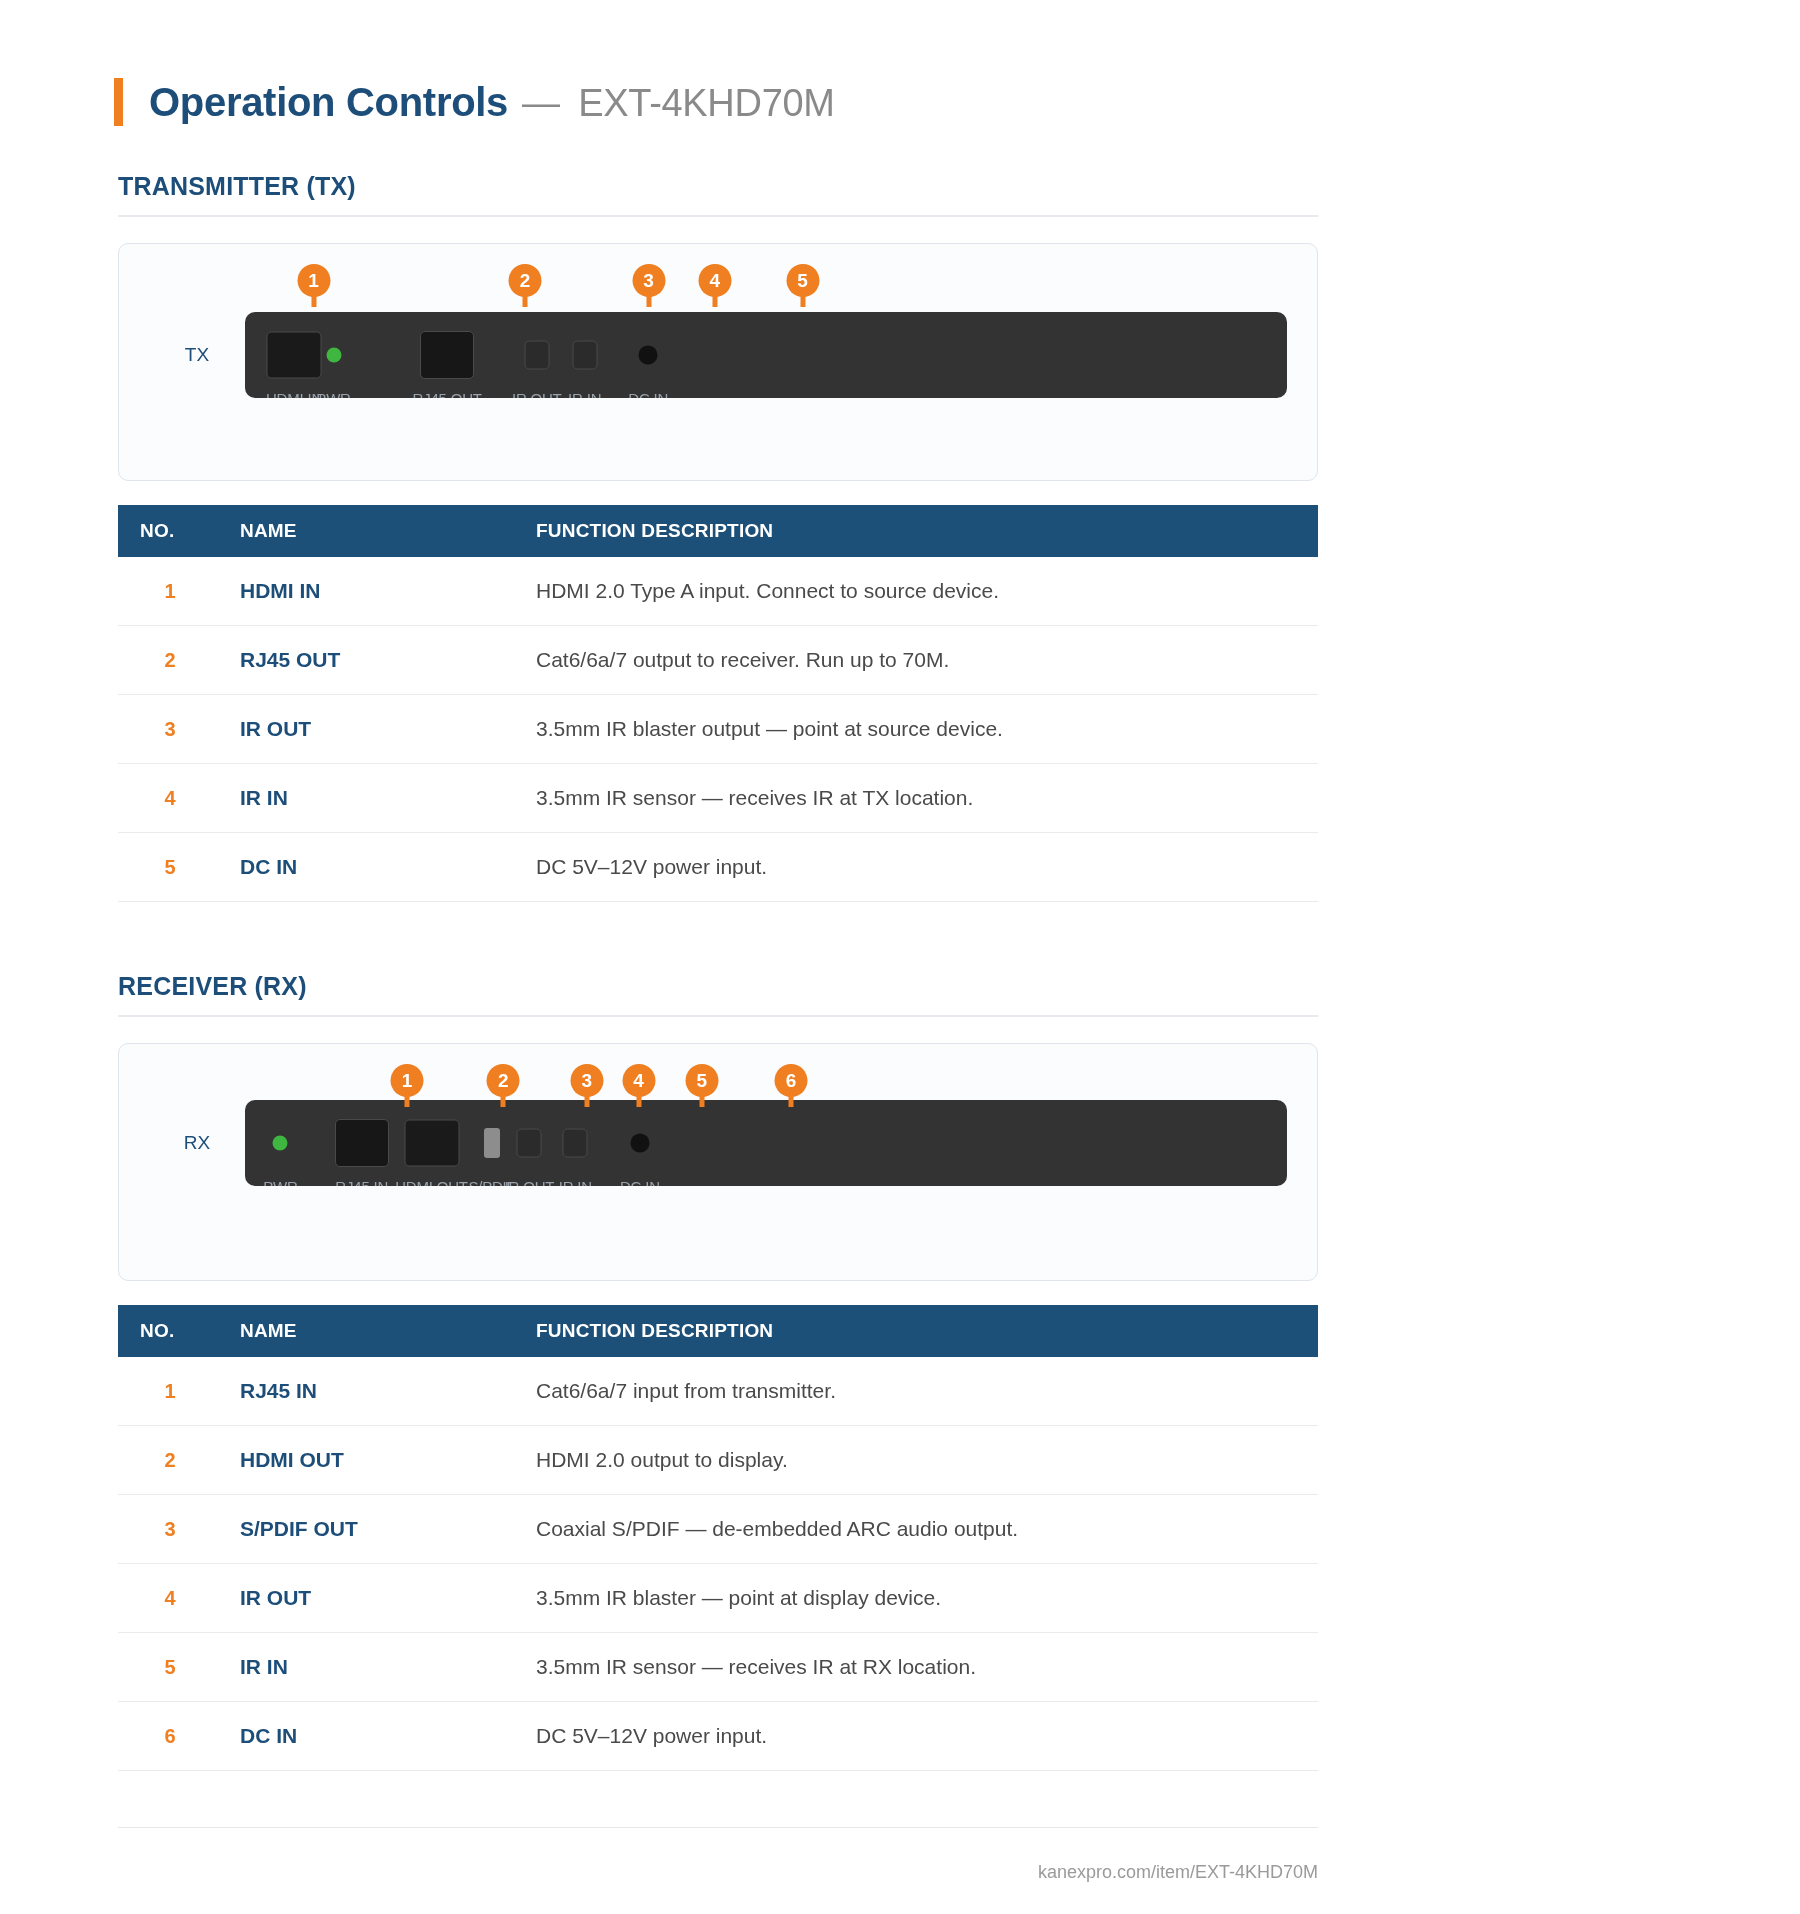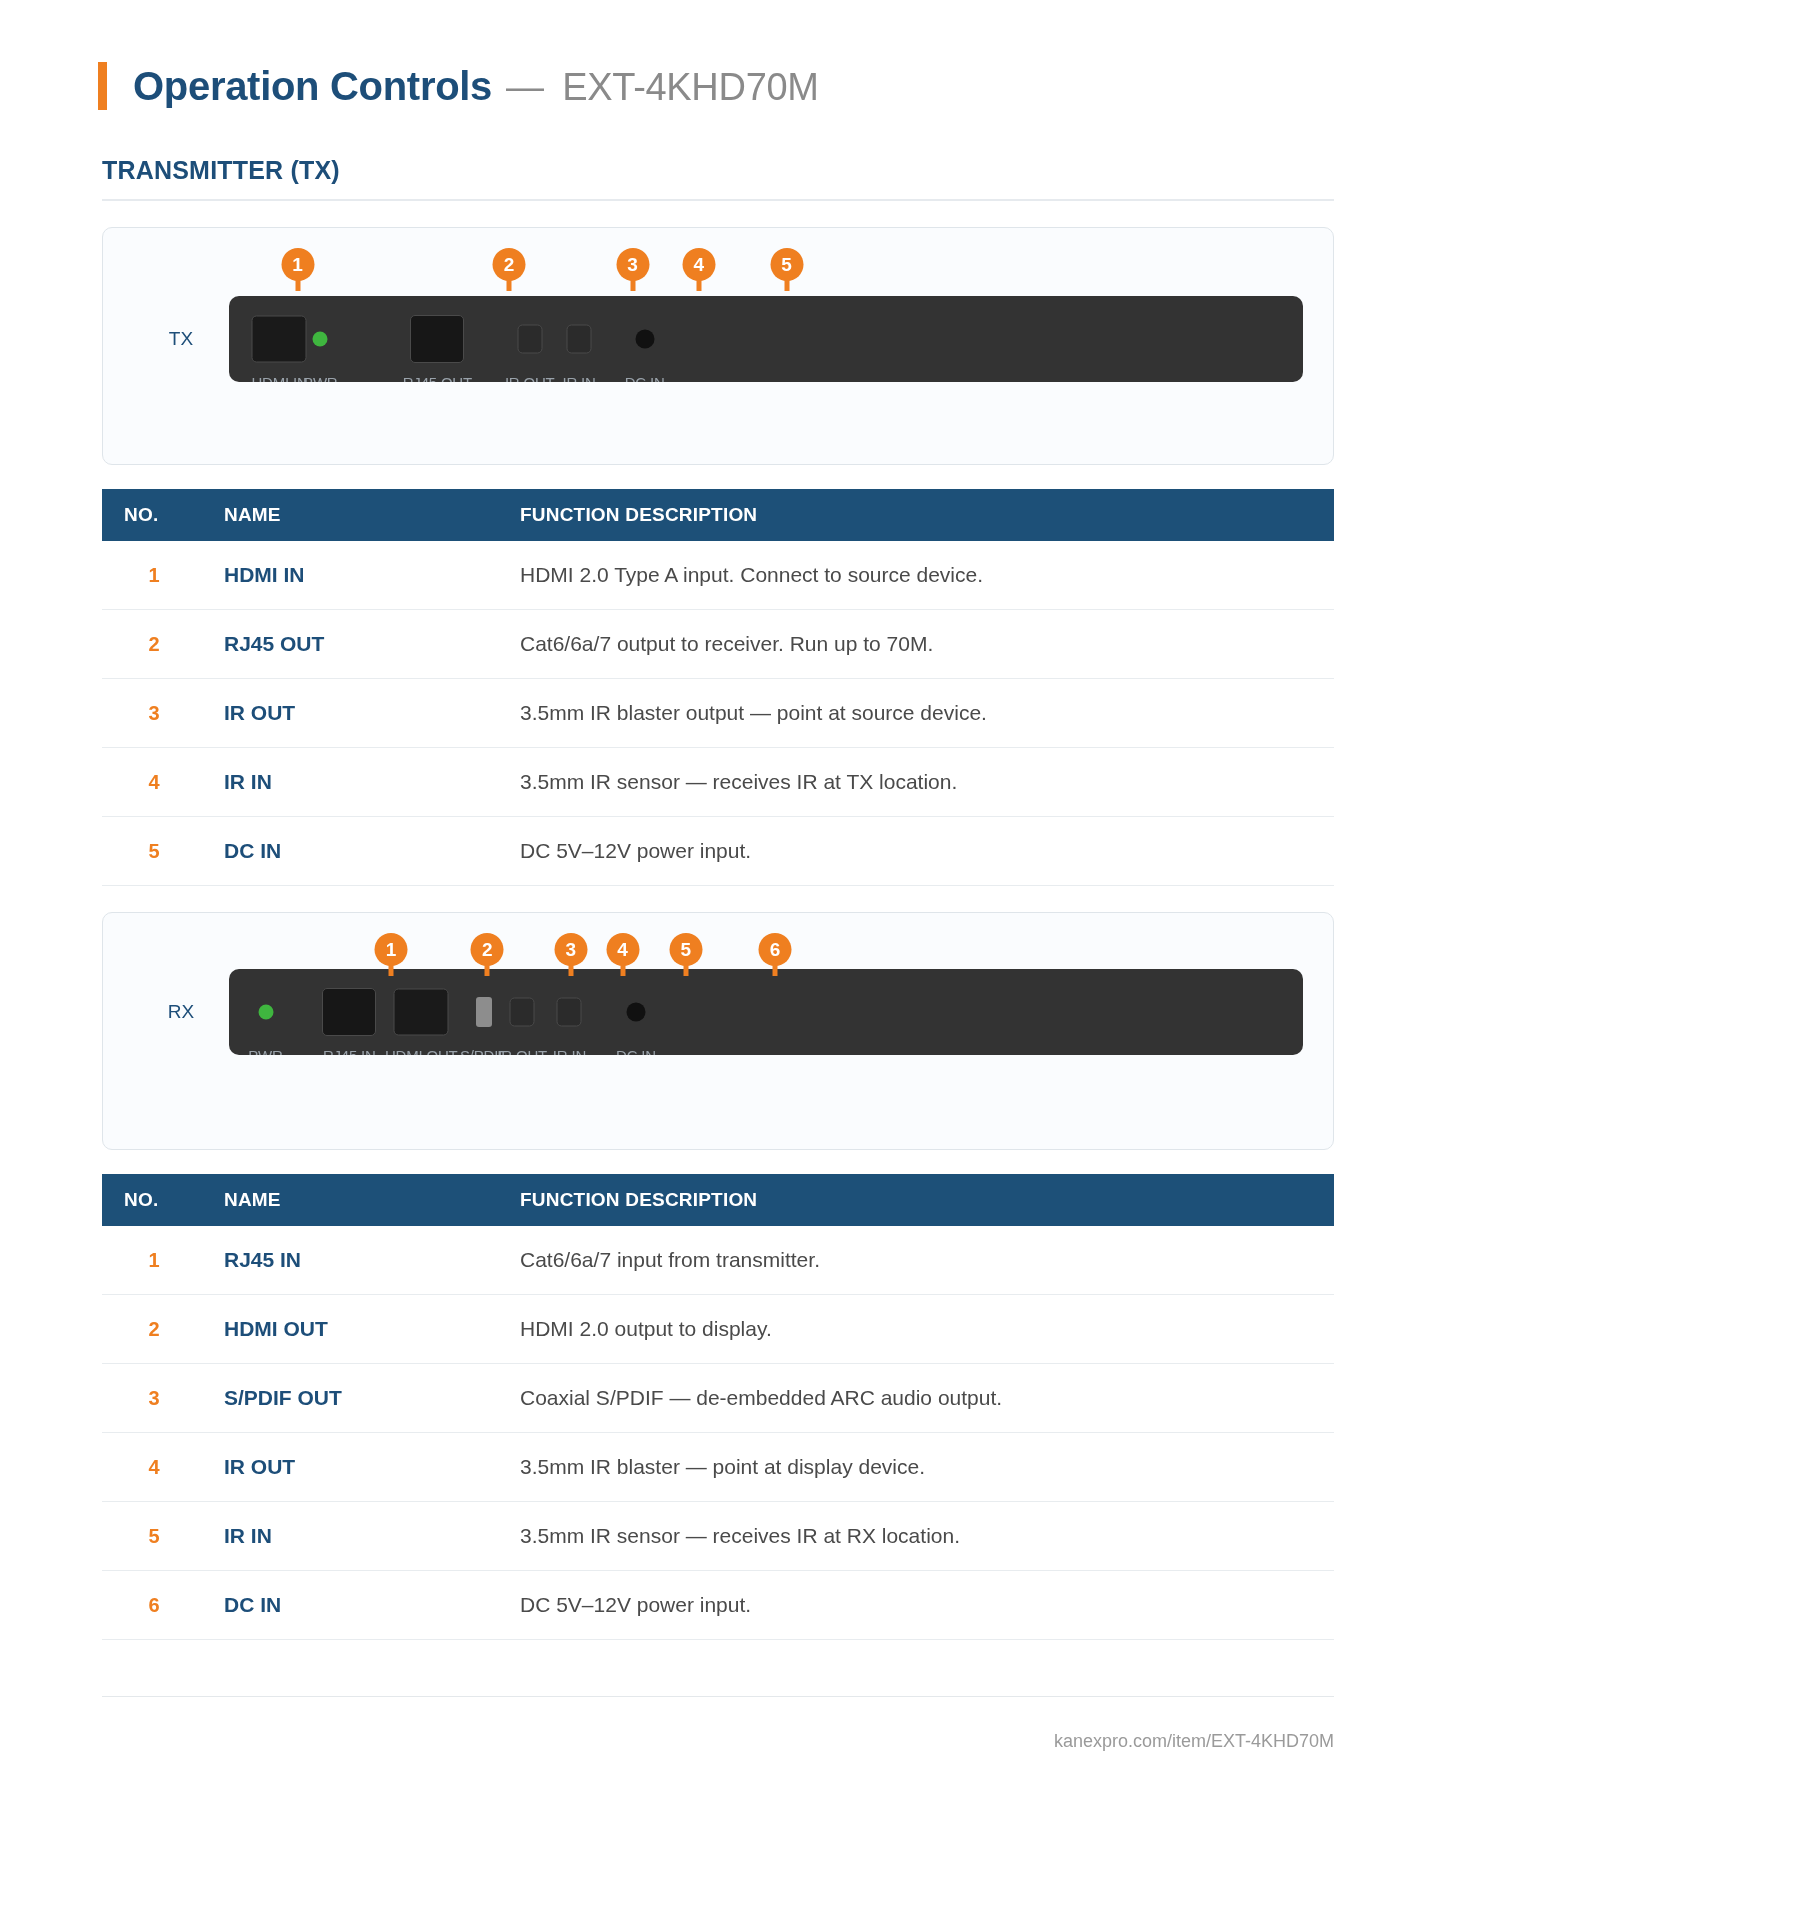--- a/index.html
+++ b/index.html
@@ -7,21 +7,21 @@
     background: #ffffff;
     width: 1800px;
     height: 1914px;
     font-family: "Liberation Sans", sans-serif;
     -webkit-font-smoothing: antialiased;
   }
   .page {
     width: 1436px;
     height: 1914px;
     box-sizing: border-box;
-    padding: 0;
+    padding: 16px;
     position: relative;
     overflow: hidden;
   }
 
   
   .title-wrap {
     display: flex;
     align-items: center;
     margin: 62px 0 0 98px;
   }
@@ -318,20 +318,21 @@
           <td class="c-desc">3.5mm IR sensor — receives IR at TX location.</td>
         </tr>
         <tr>
           <td class="c-no">5</td>
           <td class="c-name">DC IN</td>
           <td class="c-desc">DC 5V–12V power input.</td>
         </tr>
       </tbody>
   </table>
 
+  <div class="section-head sec-rx">RECEIVER (RX)</div>
 
   <div class="diagram-card rx">
     <div class="dev-row rx">
       <div class="dev-label">RX</div>
       <div class="panel" id="rx-panel">
           <div class="port port-led" style="left: 3.4%;"></div>
           <div class="port-label" style="left: 3.4%;">PWR</div>
           <div class="port port-rj45" style="left: 11.2%;"></div>
           <div class="port-label" style="left: 11.2%;">RJ45 IN</div>
           <div class="port port-hdmi" style="left: 17.9%;"></div>

